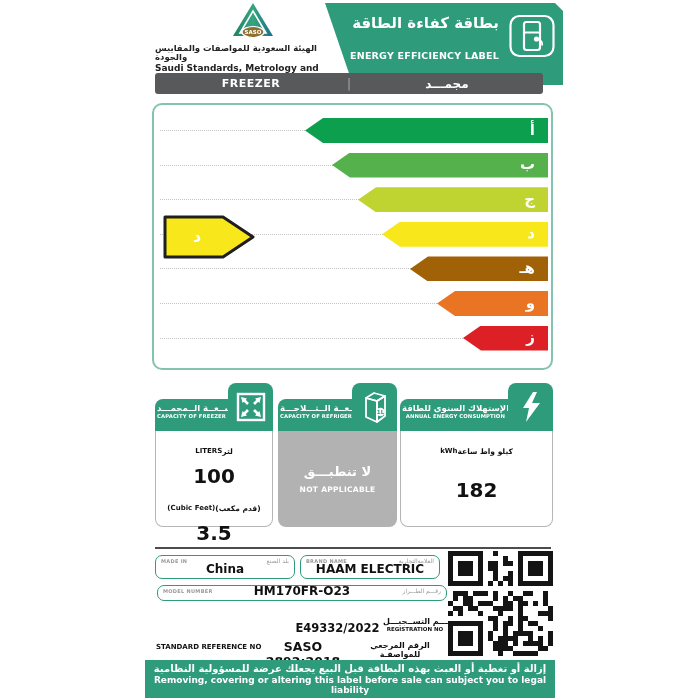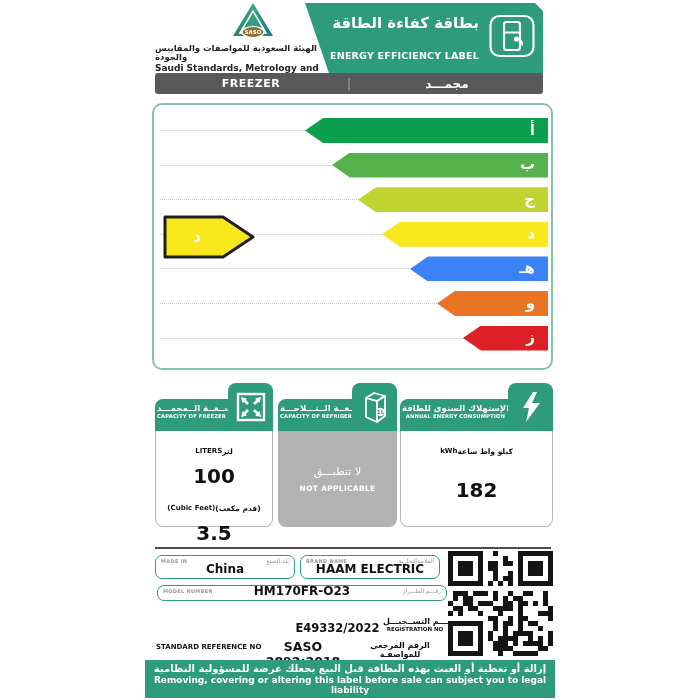--- a/index.html
+++ b/index.html
@@ -6,21 +6,21 @@
   body{width:700px;height:700px;background:#ffffff;position:relative;overflow:hidden;
        font-family:"DejaVu Sans","Liberation Sans",sans-serif;}
   .label{position:absolute;left:145px;top:0;width:410px;height:700px;background:#fff;}
 
   
   .hdr{position:absolute;left:0;top:0;width:410px;height:68px;}
   .org{position:absolute;left:10px;top:2px;width:196px;text-align:left;}
   .org svg{display:block;margin:0 auto;}
   .org .ar{font-size:8.5px;font-weight:bold;color:#222;line-height:1.1;}
   .org .en{font-size:9px;font-weight:bold;color:#222;line-height:1.15;}
-  .gpanel{position:absolute;left:160px;top:3px;width:238px;height:82px;background:#2e9b7b;
+  .gpanel{position:absolute;left:180px;top:3px;width:238px;height:82px;background:#2e9b7b;
           clip-path:polygon(0 0,calc(100% - 8px) 0,100% 8px,100% 100%,28px 100%);}
   .gpanel .titles{position:absolute;right:64px;top:11px;text-align:right;color:#fff;}
   .gpanel .t-ar{font-size:15px;font-weight:bold;line-height:1.2;}
   .gpanel .t-en{font-size:9.5px;font-weight:bold;letter-spacing:.2px;margin-top:18px;}
   .fridge{position:absolute;right:7px;top:9px;}
 
   
   .catbar{position:absolute;left:10px;top:73px;width:388px;height:21px;background:#58595b;
           border-radius:3px;display:grid;grid-template-columns:1fr auto 1fr;align-items:center;color:#fff;}
   .catbar .en{text-align:center;font-size:11px;font-weight:bold;letter-spacing:.5px;}
@@ -49,21 +49,21 @@
          border-radius:8px 0 0 0;color:#fff;text-align:right;padding:4px 3px 0 2px;box-sizing:border-box;}
   .chead .ar{font-size:8.5px;font-weight:bold;line-height:1.2;white-space:nowrap;}
   .chead .en{font-size:5.3px;font-weight:bold;letter-spacing:.1px;white-space:nowrap;}
   .cbody{position:absolute;left:0;right:0;top:48px;bottom:0;background:#fff;
          border:1px solid #b5b5b5;border-top:none;border-radius:0 0 8px 8px;box-sizing:border-box;}
   .cbody.gray{background:#b2b2b2;border:none;color:#fff;display:flex;flex-direction:column;
               align-items:center;justify-content:center;gap:6px;}
   .lrow{display:flex;justify-content:center;padding:16px 7px 0 7px;font-weight:bold;}
   .lrow .l{font-size:7px;color:#111;} .lrow .r{font-size:7.5px;color:#111;}
   .bigval{text-align:center;font-size:20px;font-weight:bold;color:#111;margin-top:8px;}
-  .na-ar{font-size:11px;font-weight:normal;} .na-en{font-size:7.5px;font-weight:bold;letter-spacing:.3px;}
+  .na-ar{font-size:13px;font-weight:bold;} .na-en{font-size:7.5px;font-weight:bold;letter-spacing:.3px;}
   .c3 .bigval{margin-top:22px;}
 
   
   .divider{position:absolute;left:10px;top:547px;width:396px;height:2px;background:#4c4c4c;}
   .fbox{position:absolute;border:1.5px solid #2e9b7b;border-radius:7px;box-sizing:border-box;background:#fff;}
   .fbox .lab-en{position:absolute;left:5px;top:2px;font-size:5px;font-weight:bold;color:#9a9a9a;letter-spacing:.3px;}
   .fbox .lab-ar{position:absolute;right:5px;top:1px;font-size:6px;color:#9a9a9a;}
   .fbox .val{position:absolute;left:0;right:0;bottom:2px;text-align:center;font-size:12px;font-weight:bold;color:#111;}
   .bx-made{left:10px;top:555px;width:140px;height:24px;}
   .bx-brand{left:155px;top:555px;width:140px;height:24px;}
@@ -146,21 +146,21 @@
       </div>
       <div class="rate-arrow" style="top: 47.6px; width: 216px; background: rgb(84, 177, 75);">
         <span>ب</span>
       </div>
       <div class="rate-arrow" style="top: 82.2px; width: 190px; background: rgb(191, 212, 48);">
         <span>ج</span>
       </div>
       <div class="rate-arrow" style="top: 116.8px; width: 166px; background: rgb(247, 231, 27);">
         <span>د</span>
       </div>
-      <div class="rate-arrow" style="top: 151.4px; width: 138px; background: #3b82f6;">
+      <div class="rate-arrow" style="top: 151.4px; width: 138px; background: #a16207;">
         <span>هـ</span>
       </div>
       <div class="rate-arrow" style="top: 186px; width: 111px; background: rgb(232, 116, 36);">
         <span>و</span>
       </div>
       <div class="rate-arrow" style="top: 220.6px; width: 85px; background: rgb(221, 32, 38);">
         <span>ز</span>
       </div>
     </div>
 

